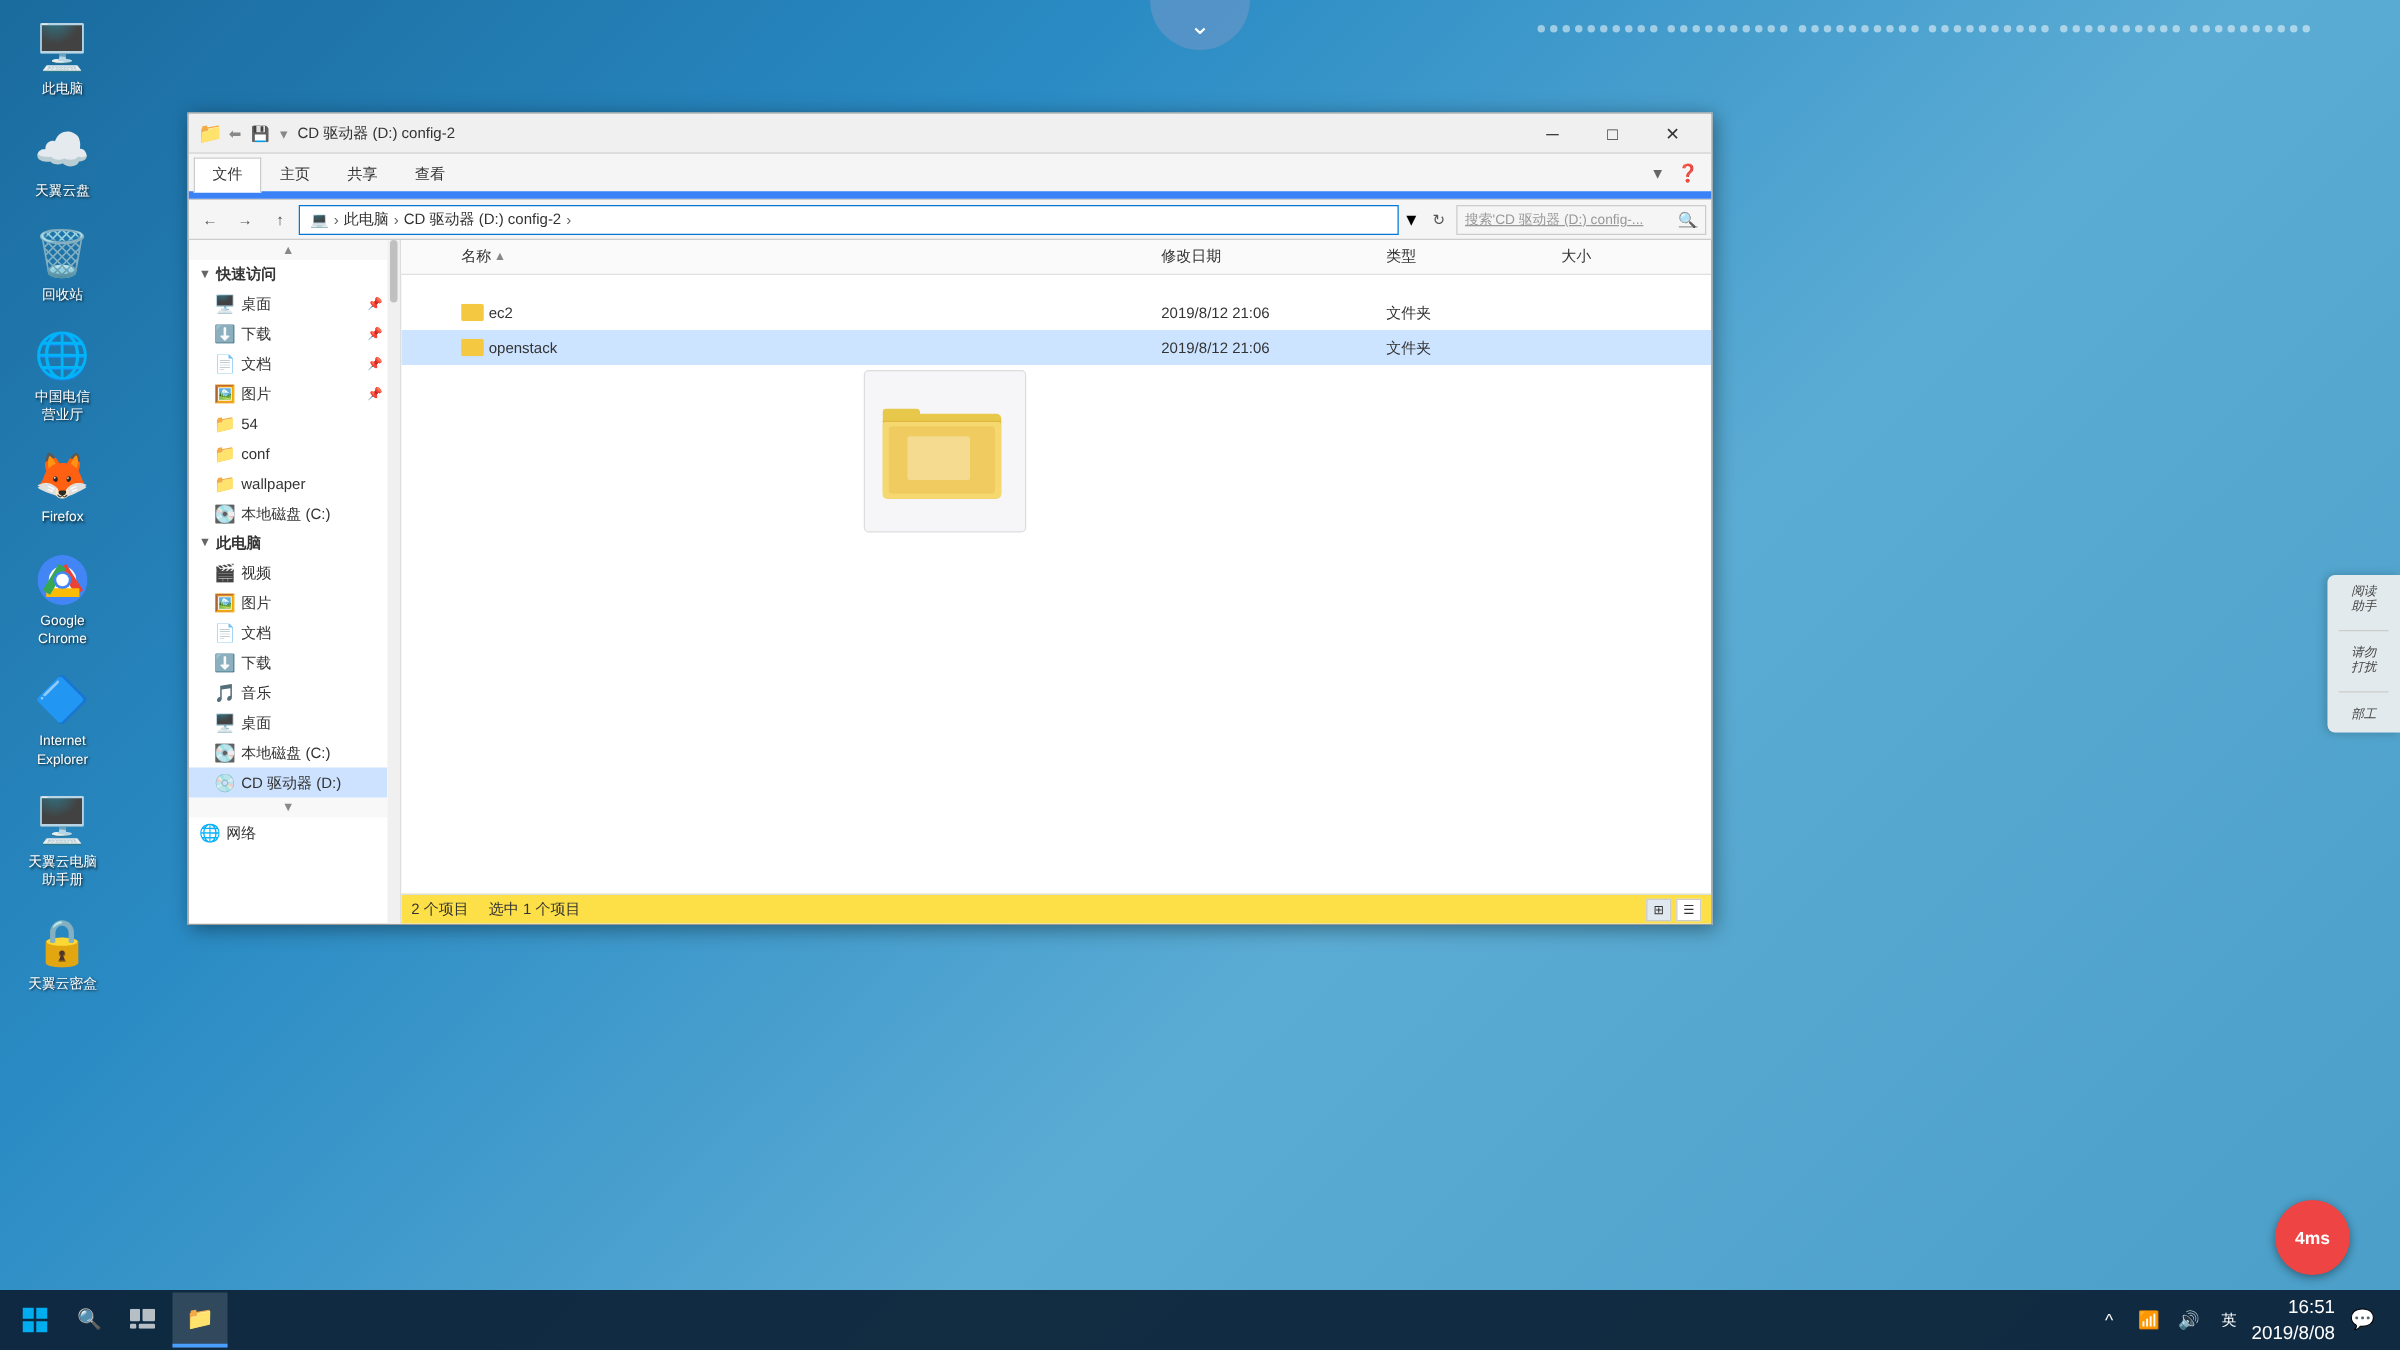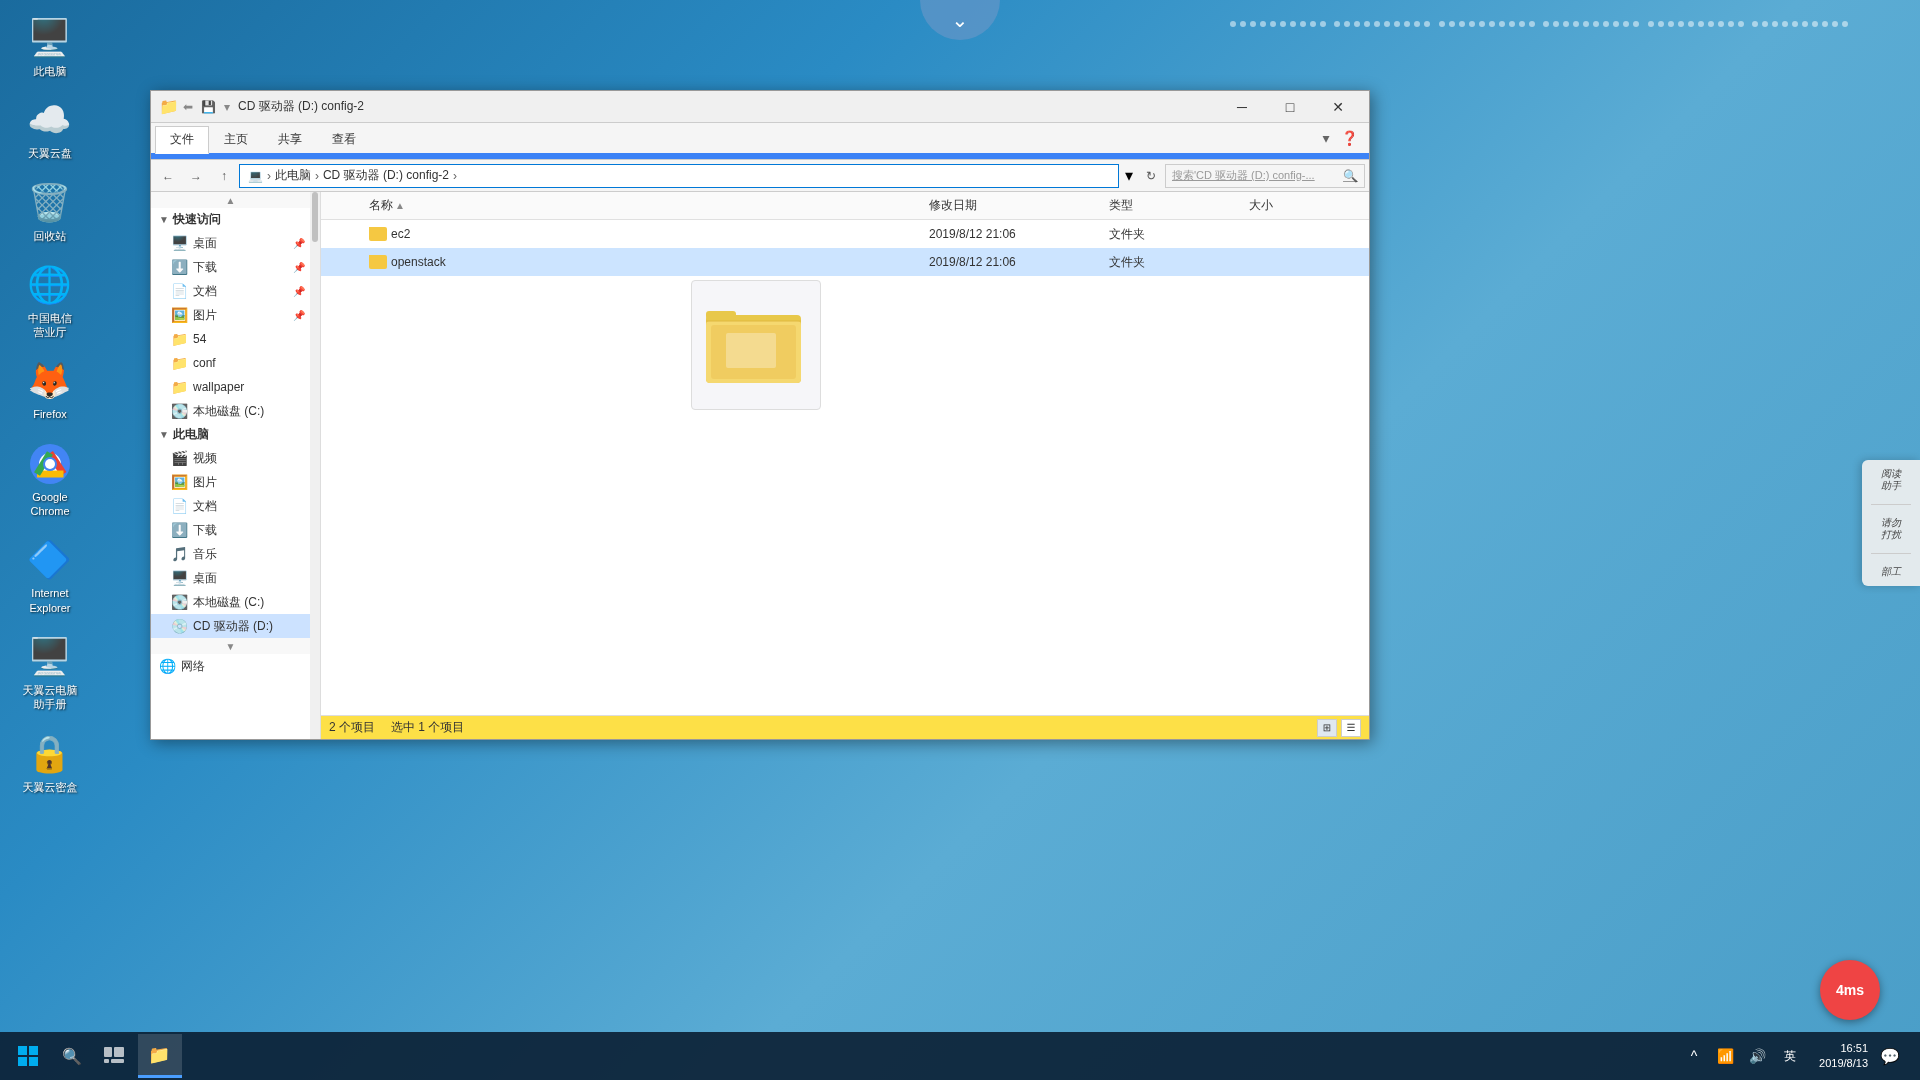--- a/index.html
+++ b/index.html
@@ -218,20 +218,21 @@
       color: #666;
     }
 
     
     .file-list-area {
       flex: 1;
       display: flex;
       flex-direction: column;
       overflow: hidden;
       position: relative;
+      gap: 16px;
     }
     .file-list-scroll {
       position: relative;
       flex: 1;
       overflow: hidden;
       display: flex;
     }
     .file-list-inner {
       flex: 1;
       overflow: hidden;
@@ -374,21 +375,21 @@
       display: flex;
       align-items: center;
       justify-content: center;
       width: 28px;
       height: 28px;
       cursor: pointer;
       font-size: 14px;
     }
     .taskbar-time {
       text-align: right;
-      font-size: 11px;
+      font-size: 15px;
       color: white;
       line-height: 1.4;
       min-width: 60px;
     }
     .taskbar-notification {
       width: 36px;
       height: 36px;
       display: flex;
       align-items: center;
       justify-content: center;
@@ -845,17 +846,17 @@
   </div>
   <div class="taskbar-btn active">📁</div>
   <div class="taskbar-spacer"></div>
   <div class="taskbar-tray">
     <div class="taskbar-tray-item">^</div>
     <div class="taskbar-tray-item">📶</div>
     <div class="taskbar-tray-item">🔊</div>
     <div class="taskbar-tray-item" style="font-size:12px;">英</div>
     <div class="taskbar-time">
       <div>16:51</div>
-      <div>2019/8/13</div>
+      <div>2019/8/08</div>
     </div>
     <div class="taskbar-notification">💬</div>
   </div>
 </div>
 
 </body></html>

